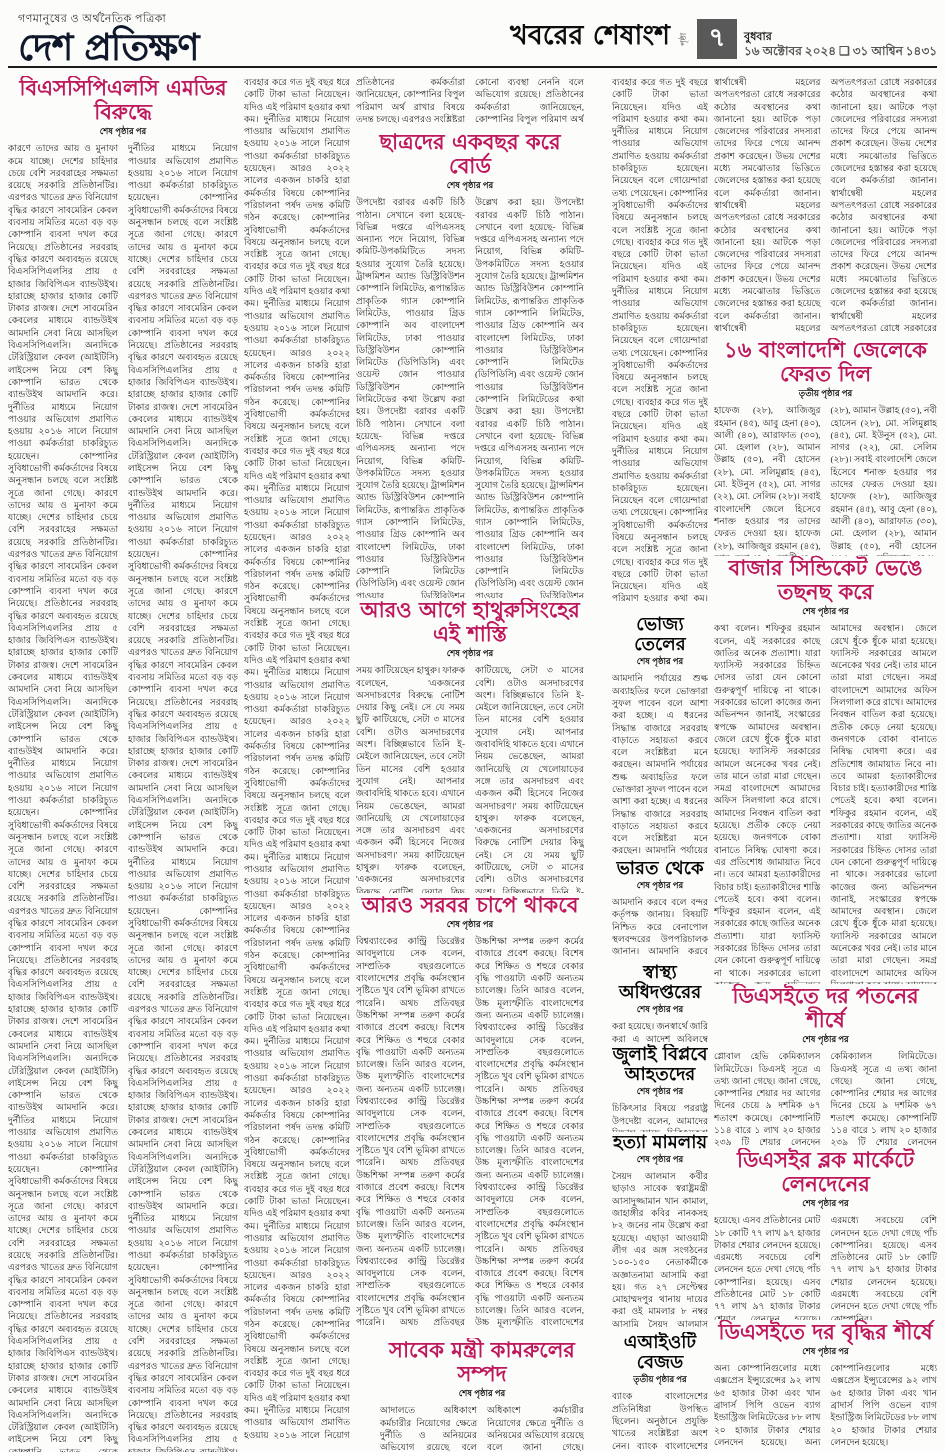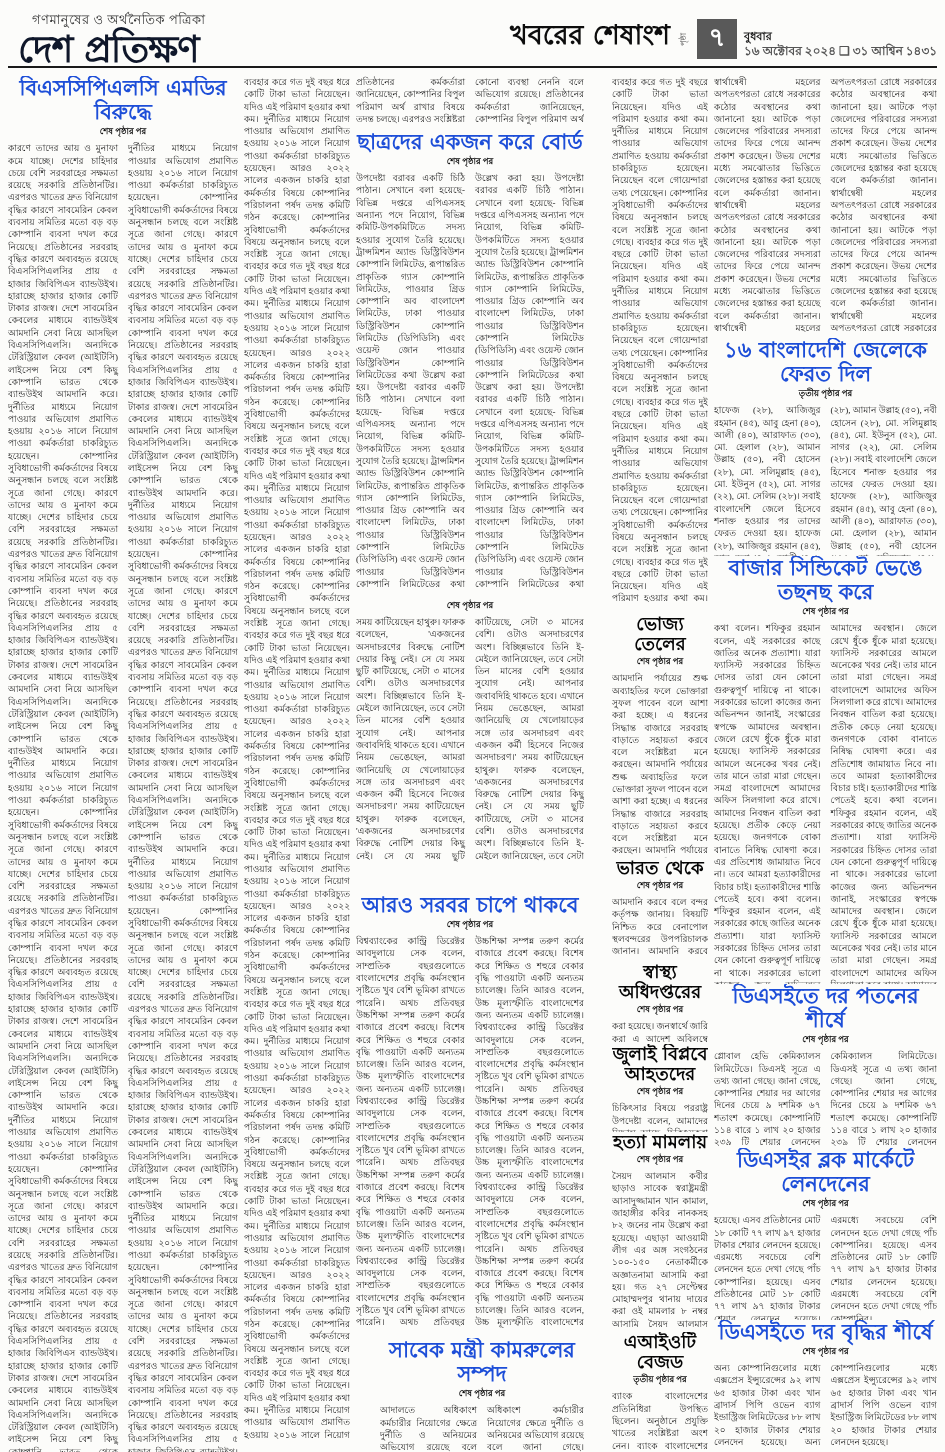--- a/index.html
+++ b/index.html
@@ -3,39 +3,39 @@
 <meta charset="utf-8">
 <style>
   html,body{margin:0;padding:0;background:#e9e9e7;}
   #page{
     position:relative;width:945px;height:1452px;margin:0 auto;
     background:#fcfcfa;color:#1c1c1c;overflow:hidden;
     font-family:"Liberation Serif","DejaVu Serif",serif;
   }
   
   #masthead{position:absolute;left:18px;top:10px;width:300px;}
-  .tagline{font-size:13px;color:#333;margin-left:14px;letter-spacing:.5px;}
+  .tagline{font-size:11px;color:#333;margin-left:0;letter-spacing:.5px;}
   .paper-title{font-size:37px;font-weight:bold;line-height:1;letter-spacing:-1px;
     font-family:"DejaVu Sans","Liberation Sans",sans-serif;color:#0f172a;}
   #header-right{position:absolute;right:8px;top:14px;display:flex;align-items:flex-end;gap:7px;margin-left:31px;}
   .section-title{font-size:27px;font-weight:bold;letter-spacing:0;
     font-family:"DejaVu Sans","Liberation Sans",sans-serif;color:#0d0d0d;}
   .page-word{width:13px;height:40px;display:flex;align-items:center;justify-content:center;}
   .page-word span{transform:rotate(-90deg);font-size:8px;color:#444;white-space:nowrap;}
   .page-box{width:40px;height:40px;background:#595959;color:#fff;display:flex;
     align-items:center;justify-content:center;font-size:26px;font-weight:bold;
     font-family:"DejaVu Sans","Liberation Sans",sans-serif;}
   .date-block{line-height:1.25;}
   .weekday{font-size:11px;font-weight:bold;font-family:Liberation Sans, sans-serif;}
   .date-line{font-size:12px;color:#555;font-weight:bold;}
   #header-rule{position:absolute;left:8px;right:8px;top:66px;height:2px;background:#1a1a1a;}
   
   .region{position:absolute;overflow:hidden;}
   .headline-xl{font-size:21px;font-weight:bold;text-align:center;line-height:1.15;
-    font-family:"DejaVu Sans","Liberation Sans",sans-serif;color:#1d4ed8;margin:0 0 1px 0;}
+    font-family:"DejaVu Sans","Liberation Sans",sans-serif;color:#be185d;margin:0 0 1px 0;}
   .headline-md{font-size:18px;font-weight:bold;text-align:center;line-height:1.12;
     font-family:"DejaVu Sans","Liberation Sans",sans-serif;color:#050505;margin:0;}
   .note{font-size:8.5px;font-weight:bold;text-align:center;margin:1px 0 3px 0;color:#111;}
   .body-txt{font-size:9px;line-height:12.3px;text-align:justify;overflow:hidden;
     word-break:break-word;color:#1e1e1e;}
   .cols2{column-count:2;column-gap:10px;}
   .cols1{column-count:1;}
   .article{position:absolute;left:0;right:0;overflow:hidden;}
 </style>
 </head>
@@ -74,26 +74,27 @@
     <div class="body-txt cols1" style="height:1376px;">ব্যবহার করে গত দুই বছর ধরে কোটি টাকা ভাতা নিয়েছেন। যদিও এই পরিমাণ হওয়ার কথা কম। দুর্নীতির মাধ্যমে নিয়োগ পাওয়ার অভিযোগ প্রমাণিত হওয়ায় ২০১৬ সালে নিয়োগ পাওয়া কর্মকর্তারা চাকরিচ্যুত হয়েছেন। আরও ২০২২ সালের একজন চাকরি হারা কর্মকর্তার বিষয়ে কোম্পানির পরিচালনা পর্ষদ তদন্ত কমিটি গঠন করেছে। কোম্পানির সুবিধাভোগী কর্মকর্তাদের বিষয়ে অনুসন্ধান চলছে বলে সংশ্লিষ্ট সূত্রে জানা গেছে।  ব্যবহার করে গত দুই বছর ধরে কোটি টাকা ভাতা নিয়েছেন। যদিও এই পরিমাণ হওয়ার কথা কম। দুর্নীতির মাধ্যমে নিয়োগ পাওয়ার অভিযোগ প্রমাণিত হওয়ায় ২০১৬ সালে নিয়োগ পাওয়া কর্মকর্তারা চাকরিচ্যুত হয়েছেন। আরও ২০২২ সালের একজন চাকরি হারা কর্মকর্তার বিষয়ে কোম্পানির পরিচালনা পর্ষদ তদন্ত কমিটি গঠন করেছে। কোম্পানির সুবিধাভোগী কর্মকর্তাদের বিষয়ে অনুসন্ধান চলছে বলে সংশ্লিষ্ট সূত্রে জানা গেছে।  ব্যবহার করে গত দুই বছর ধরে কোটি টাকা ভাতা নিয়েছেন। যদিও এই পরিমাণ হওয়ার কথা কম। দুর্নীতির মাধ্যমে নিয়োগ পাওয়ার অভিযোগ প্রমাণিত হওয়ায় ২০১৬ সালে নিয়োগ পাওয়া কর্মকর্তারা চাকরিচ্যুত হয়েছেন। আরও ২০২২ সালের একজন চাকরি হারা কর্মকর্তার বিষয়ে কোম্পানির পরিচালনা পর্ষদ তদন্ত কমিটি গঠন করেছে। কোম্পানির সুবিধাভোগী কর্মকর্তাদের বিষয়ে অনুসন্ধান চলছে বলে সংশ্লিষ্ট সূত্রে জানা গেছে।  ব্যবহার করে গত দুই বছর ধরে কোটি টাকা ভাতা নিয়েছেন। যদিও এই পরিমাণ হওয়ার কথা কম। দুর্নীতির মাধ্যমে নিয়োগ পাওয়ার অভিযোগ প্রমাণিত হওয়ায় ২০১৬ সালে নিয়োগ পাওয়া কর্মকর্তারা চাকরিচ্যুত হয়েছেন। আরও ২০২২ সালের একজন চাকরি হারা কর্মকর্তার বিষয়ে কোম্পানির পরিচালনা পর্ষদ তদন্ত কমিটি গঠন করেছে। কোম্পানির সুবিধাভোগী কর্মকর্তাদের বিষয়ে অনুসন্ধান চলছে বলে সংশ্লিষ্ট সূত্রে জানা গেছে।  ব্যবহার করে গত দুই বছর ধরে কোটি টাকা ভাতা নিয়েছেন। যদিও এই পরিমাণ হওয়ার কথা কম। দুর্নীতির মাধ্যমে নিয়োগ পাওয়ার অভিযোগ প্রমাণিত হওয়ায় ২০১৬ সালে নিয়োগ পাওয়া কর্মকর্তারা চাকরিচ্যুত হয়েছেন। আরও ২০২২ সালের একজন চাকরি হারা কর্মকর্তার বিষয়ে কোম্পানির পরিচালনা পর্ষদ তদন্ত কমিটি গঠন করেছে। কোম্পানির সুবিধাভোগী কর্মকর্তাদের বিষয়ে অনুসন্ধান চলছে বলে সংশ্লিষ্ট সূত্রে জানা গেছে।  ব্যবহার করে গত দুই বছর ধরে কোটি টাকা ভাতা নিয়েছেন। যদিও এই পরিমাণ হওয়ার কথা কম। দুর্নীতির মাধ্যমে নিয়োগ পাওয়ার অভিযোগ প্রমাণিত হওয়ায় ২০১৬ সালে নিয়োগ পাওয়া কর্মকর্তারা চাকরিচ্যুত হয়েছেন। আরও ২০২২ সালের একজন চাকরি হারা কর্মকর্তার বিষয়ে কোম্পানির পরিচালনা পর্ষদ তদন্ত কমিটি গঠন করেছে। কোম্পানির সুবিধাভোগী কর্মকর্তাদের বিষয়ে অনুসন্ধান চলছে বলে সংশ্লিষ্ট সূত্রে জানা গেছে।  ব্যবহার করে গত দুই বছর ধরে কোটি টাকা ভাতা নিয়েছেন। যদিও এই পরিমাণ হওয়ার কথা কম। দুর্নীতির মাধ্যমে নিয়োগ পাওয়ার অভিযোগ প্রমাণিত হওয়ায় ২০১৬ সালে নিয়োগ পাওয়া কর্মকর্তারা চাকরিচ্যুত হয়েছেন। আরও ২০২২ সালের একজন চাকরি হারা কর্মকর্তার বিষয়ে কোম্পানির পরিচালনা পর্ষদ তদন্ত কমিটি গঠন করেছে। কোম্পানির সুবিধাভোগী কর্মকর্তাদের বিষয়ে অনুসন্ধান চলছে বলে সংশ্লিষ্ট সূত্রে জানা গেছে।  ব্যবহার করে গত দুই বছর ধরে কোটি টাকা ভাতা নিয়েছেন। যদিও এই পরিমাণ হওয়ার কথা কম। দুর্নীতির মাধ্যমে নিয়োগ পাওয়ার অভিযোগ প্রমাণিত হওয়ায় ২০১৬ সালে নিয়োগ পাওয়া কর্মকর্তারা চাকরিচ্যুত হয়েছেন। আরও ২০২২ সালের একজন চাকরি হারা কর্মকর্তার বিষয়ে কোম্পানির পরিচালনা পর্ষদ তদন্ত কমিটি গঠন করেছে। কোম্পানির সুবিধাভোগী কর্মকর্তাদের বিষয়ে অনুসন্ধান চলছে বলে সংশ্লিষ্ট সূত্রে জানা গেছে।  ব্যবহার করে গত দুই বছর ধরে কোটি টাকা ভাতা নিয়েছেন। যদিও এই পরিমাণ হওয়ার কথা কম। দুর্নীতির মাধ্যমে নিয়োগ পাওয়ার অভিযোগ প্রমাণিত হওয়ায় ২০১৬ সালে নিয়োগ পাওয়া কর্মকর্তারা চাকরিচ্যুত হয়েছেন। আরও ২০২২ সালের একজন চাকরি হারা কর্মকর্তার বিষয়ে কোম্পানির পরিচালনা পর্ষদ তদন্ত কমিটি গঠন করেছে। কোম্পানির সুবিধাভোগী কর্মকর্তাদের বিষয়ে অনুসন্ধান চলছে বলে সংশ্লিষ্ট সূত্রে জানা গেছে। </div>
   </div>
 
   <div class="region" style="left:356px;top:76px;width:228px;height:1376px;">
 
     <div class="article" style="top:0;height:52px;">
       <div class="body-txt cols2" style="height:52px;">প্রতিষ্ঠানের কর্মকর্তারা জানিয়েছেন, কোম্পানির বিপুল পরিমাণ অর্থ রাখার বিষয়ে তদন্ত চলছে। এরপরও সংশ্লিষ্টরা কোনো ব্যবস্থা নেননি বলে অভিযোগ রয়েছে।  প্রতিষ্ঠানের কর্মকর্তারা জানিয়েছেন, কোম্পানির বিপুল পরিমাণ অর্থ রাখার বিষয়ে তদন্ত চলছে। এরপরও সংশ্লিষ্টরা কোনো ব্যবস্থা নেননি বলে অভিযোগ রয়েছে। </div>
     </div>
 
     <div class="article" style="top:54px;height:468px;">
-      <div class="headline-xl">ছাত্রদের একজন করে বোর্ড</div>
+      <div class="headline-xl">ছাত্রদের একবছর করে বোর্ড</div>
       <div class="note">শেষ পৃষ্ঠার পর</div>
       <div class="body-txt cols2" style="height:424px;">উপদেষ্টা বরাবর একটি চিঠি পাঠান। সেখানে বলা হয়েছে- বিভিন্ন দপ্তরে এপিএসসহ অন্যান্য পদে নিয়োগ, বিভিন্ন কমিটি-উপকমিটিতে সদস্য হওয়ার সুযোগ তৈরি হয়েছে। ট্রান্সমিশন অ্যান্ড ডিস্ট্রিবিউশন কোম্পানি লিমিটেড, রূপান্তরিত প্রাকৃতিক গ্যাস কোম্পানি লিমিটেড, পাওয়ার গ্রিড কোম্পানি অব বাংলাদেশ লিমিটেড, ঢাকা পাওয়ার ডিস্ট্রিবিউশন কোম্পানি লিমিটেড (ডিপিডিসি) এবং ওয়েস্ট জোন পাওয়ার ডিস্ট্রিবিউশন কোম্পানি লিমিটেডের কথা উল্লেখ করা হয়।  উপদেষ্টা বরাবর একটি চিঠি পাঠান। সেখানে বলা হয়েছে- বিভিন্ন দপ্তরে এপিএসসহ অন্যান্য পদে নিয়োগ, বিভিন্ন কমিটি-উপকমিটিতে সদস্য হওয়ার সুযোগ তৈরি হয়েছে। ট্রান্সমিশন অ্যান্ড ডিস্ট্রিবিউশন কোম্পানি লিমিটেড, রূপান্তরিত প্রাকৃতিক গ্যাস কোম্পানি লিমিটেড, পাওয়ার গ্রিড কোম্পানি অব বাংলাদেশ লিমিটেড, ঢাকা পাওয়ার ডিস্ট্রিবিউশন কোম্পানি লিমিটেড (ডিপিডিসি) এবং ওয়েস্ট জোন পাওয়ার ডিস্ট্রিবিউশন কোম্পানি লিমিটেডের কথা উল্লেখ করা হয়।  উপদেষ্টা বরাবর একটি চিঠি পাঠান। সেখানে বলা হয়েছে- বিভিন্ন দপ্তরে এপিএসসহ অন্যান্য পদে নিয়োগ, বিভিন্ন কমিটি-উপকমিটিতে সদস্য হওয়ার সুযোগ তৈরি হয়েছে। ট্রান্সমিশন অ্যান্ড ডিস্ট্রিবিউশন কোম্পানি লিমিটেড, রূপান্তরিত প্রাকৃতিক গ্যাস কোম্পানি লিমিটেড, পাওয়ার গ্রিড কোম্পানি অব বাংলাদেশ লিমিটেড, ঢাকা পাওয়ার ডিস্ট্রিবিউশন কোম্পানি লিমিটেড (ডিপিডিসি) এবং ওয়েস্ট জোন পাওয়ার ডিস্ট্রিবিউশন কোম্পানি লিমিটেডের কথা উল্লেখ করা হয়।  উপদেষ্টা বরাবর একটি চিঠি পাঠান। সেখানে বলা হয়েছে- বিভিন্ন দপ্তরে এপিএসসহ অন্যান্য পদে নিয়োগ, বিভিন্ন কমিটি-উপকমিটিতে সদস্য হওয়ার সুযোগ তৈরি হয়েছে। ট্রান্সমিশন অ্যান্ড ডিস্ট্রিবিউশন কোম্পানি লিমিটেড, রূপান্তরিত প্রাকৃতিক গ্যাস কোম্পানি লিমিটেড, পাওয়ার গ্রিড কোম্পানি অব বাংলাদেশ লিমিটেড, ঢাকা পাওয়ার ডিস্ট্রিবিউশন কোম্পানি লিমিটেড (ডিপিডিসি) এবং ওয়েস্ট জোন পাওয়ার ডিস্ট্রিবিউশন কোম্পানি লিমিটেডের কথা উল্লেখ করা হয়।  উপদেষ্টা বরাবর একটি চিঠি পাঠান। সেখানে বলা হয়েছে- বিভিন্ন দপ্তরে এপিএসসহ অন্যান্য পদে নিয়োগ, বিভিন্ন কমিটি-উপকমিটিতে সদস্য হওয়ার সুযোগ তৈরি হয়েছে। ট্রান্সমিশন অ্যান্ড ডিস্ট্রিবিউশন কোম্পানি লিমিটেড, রূপান্তরিত প্রাকৃতিক গ্যাস কোম্পানি লিমিটেড, পাওয়ার গ্রিড কোম্পানি অব বাংলাদেশ লিমিটেড, ঢাকা পাওয়ার ডিস্ট্রিবিউশন কোম্পানি লিমিটেড (ডিপিডিসি) এবং ওয়েস্ট জোন পাওয়ার ডিস্ট্রিবিউশন কোম্পানি লিমিটেডের কথা উল্লেখ করা হয়। </div>
     </div>
 
     <div class="article" style="top:522px;height:295px;">
+      <div class="headline-xl">আরও আগে হাথুরুসিংহের এই শাস্তি</div>
       <div class="note">শেষ পৃষ্ঠার পর</div>
       <div class="body-txt cols2" style="height:251px;">সময় কাটিয়েছেন হাথুরু। ফারুক বলেছেন, 'একজনের অসদাচরণের বিরুদ্ধে নোটিশ দেয়ার কিছু নেই। সে যে সময় ছুটি কাটিয়েছে, সেটা ৩ মাসের বেশি। ওটাও অসদাচরণের অংশ। বিচ্ছিন্নভাবে তিনি ই-মেইলে জানিয়েছেন, তবে সেটা তিন মাসের বেশি হওয়ার সুযোগ নেই। আপনার জবাবদিহি থাকতে হবে। এখানে নিয়ম ভেঙেছেন, আমরা জানিয়েছি যে খেলোয়াড়ের সঙ্গে তার অসদাচরণ এবং একজন কর্মী হিসেবে নিজের অসদাচরণ।'  সময় কাটিয়েছেন হাথুরু। ফারুক বলেছেন, 'একজনের অসদাচরণের বিরুদ্ধে নোটিশ দেয়ার কিছু নেই। সে যে সময় ছুটি কাটিয়েছে, সেটা ৩ মাসের বেশি। ওটাও অসদাচরণের অংশ। বিচ্ছিন্নভাবে তিনি ই-মেইলে জানিয়েছেন, তবে সেটা তিন মাসের বেশি হওয়ার সুযোগ নেই। আপনার জবাবদিহি থাকতে হবে। এখানে নিয়ম ভেঙেছেন, আমরা জানিয়েছি যে খেলোয়াড়ের সঙ্গে তার অসদাচরণ এবং একজন কর্মী হিসেবে নিজের অসদাচরণ।'  সময় কাটিয়েছেন হাথুরু। ফারুক বলেছেন, 'একজনের অসদাচরণের বিরুদ্ধে নোটিশ দেয়ার কিছু নেই। সে যে সময় ছুটি কাটিয়েছে, সেটা ৩ মাসের বেশি। ওটাও অসদাচরণের অংশ। বিচ্ছিন্নভাবে তিনি ই-মেইলে জানিয়েছেন, তবে সেটা তিন মাসের বেশি হওয়ার সুযোগ নেই। আপনার জবাবদিহি থাকতে হবে। এখানে নিয়ম ভেঙেছেন, আমরা জানিয়েছি যে খেলোয়াড়ের সঙ্গে তার অসদাচরণ এবং একজন কর্মী হিসেবে নিজের অসদাচরণ।' </div>
     </div>
 
     <div class="article" style="top:817px;height:445px;">
       <div class="headline-xl">আরও সরবর চাপে থাকবে</div>
       <div class="note">শেষ পৃষ্ঠার পর</div>
       <div class="body-txt cols2" style="height:401px;">বিশ্বব্যাংকের কান্ট্রি ডিরেক্টর আবদুলায়ে সেক বলেন, সাম্প্রতিক বছরগুলোতে বাংলাদেশের প্রবৃদ্ধি কর্মসংস্থান সৃষ্টিতে খুব বেশি ভূমিকা রাখতে পারেনি। অথচ প্রতিবছর উচ্চশিক্ষা সম্পন্ন তরুণ কর্মের বাজারে প্রবেশ করছে। বিশেষ করে শিক্ষিত ও শহুরে বেকার বৃদ্ধি পাওয়াটা একটি অন্যতম চ্যালেঞ্জ। তিনি আরও বলেন, উচ্চ মূল্যস্ফীতি বাংলাদেশের জন্য অন্যতম একটি চ্যালেঞ্জ।  বিশ্বব্যাংকের কান্ট্রি ডিরেক্টর আবদুলায়ে সেক বলেন, সাম্প্রতিক বছরগুলোতে বাংলাদেশের প্রবৃদ্ধি কর্মসংস্থান সৃষ্টিতে খুব বেশি ভূমিকা রাখতে পারেনি। অথচ প্রতিবছর উচ্চশিক্ষা সম্পন্ন তরুণ কর্মের বাজারে প্রবেশ করছে। বিশেষ করে শিক্ষিত ও শহুরে বেকার বৃদ্ধি পাওয়াটা একটি অন্যতম চ্যালেঞ্জ। তিনি আরও বলেন, উচ্চ মূল্যস্ফীতি বাংলাদেশের জন্য অন্যতম একটি চ্যালেঞ্জ।  বিশ্বব্যাংকের কান্ট্রি ডিরেক্টর আবদুলায়ে সেক বলেন, সাম্প্রতিক বছরগুলোতে বাংলাদেশের প্রবৃদ্ধি কর্মসংস্থান সৃষ্টিতে খুব বেশি ভূমিকা রাখতে পারেনি। অথচ প্রতিবছর উচ্চশিক্ষা সম্পন্ন তরুণ কর্মের বাজারে প্রবেশ করছে। বিশেষ করে শিক্ষিত ও শহুরে বেকার বৃদ্ধি পাওয়াটা একটি অন্যতম চ্যালেঞ্জ। তিনি আরও বলেন, উচ্চ মূল্যস্ফীতি বাংলাদেশের জন্য অন্যতম একটি চ্যালেঞ্জ।  বিশ্বব্যাংকের কান্ট্রি ডিরেক্টর আবদুলায়ে সেক বলেন, সাম্প্রতিক বছরগুলোতে বাংলাদেশের প্রবৃদ্ধি কর্মসংস্থান সৃষ্টিতে খুব বেশি ভূমিকা রাখতে পারেনি। অথচ প্রতিবছর উচ্চশিক্ষা সম্পন্ন তরুণ কর্মের বাজারে প্রবেশ করছে। বিশেষ করে শিক্ষিত ও শহুরে বেকার বৃদ্ধি পাওয়াটা একটি অন্যতম চ্যালেঞ্জ। তিনি আরও বলেন, উচ্চ মূল্যস্ফীতি বাংলাদেশের জন্য অন্যতম একটি চ্যালেঞ্জ।  বিশ্বব্যাংকের কান্ট্রি ডিরেক্টর আবদুলায়ে সেক বলেন, সাম্প্রতিক বছরগুলোতে বাংলাদেশের প্রবৃদ্ধি কর্মসংস্থান সৃষ্টিতে খুব বেশি ভূমিকা রাখতে পারেনি। অথচ প্রতিবছর উচ্চশিক্ষা সম্পন্ন তরুণ কর্মের বাজারে প্রবেশ করছে। বিশেষ করে শিক্ষিত ও শহুরে বেকার বৃদ্ধি পাওয়াটা একটি অন্যতম চ্যালেঞ্জ। তিনি আরও বলেন, উচ্চ মূল্যস্ফীতি বাংলাদেশের জন্য অন্যতম একটি চ্যালেঞ্জ।  বিশ্বব্যাংকের কান্ট্রি ডিরেক্টর আবদুলায়ে সেক বলেন, সাম্প্রতিক বছরগুলোতে বাংলাদেশের প্রবৃদ্ধি কর্মসংস্থান সৃষ্টিতে খুব বেশি ভূমিকা রাখতে পারেনি। অথচ প্রতিবছর উচ্চশিক্ষা সম্পন্ন তরুণ কর্মের বাজারে প্রবেশ করছে। বিশেষ করে শিক্ষিত ও শহুরে বেকার বৃদ্ধি পাওয়াটা একটি অন্যতম চ্যালেঞ্জ। তিনি আরও বলেন, উচ্চ মূল্যস্ফীতি বাংলাদেশের জন্য অন্যতম একটি চ্যালেঞ্জ। </div>
     </div>
 

